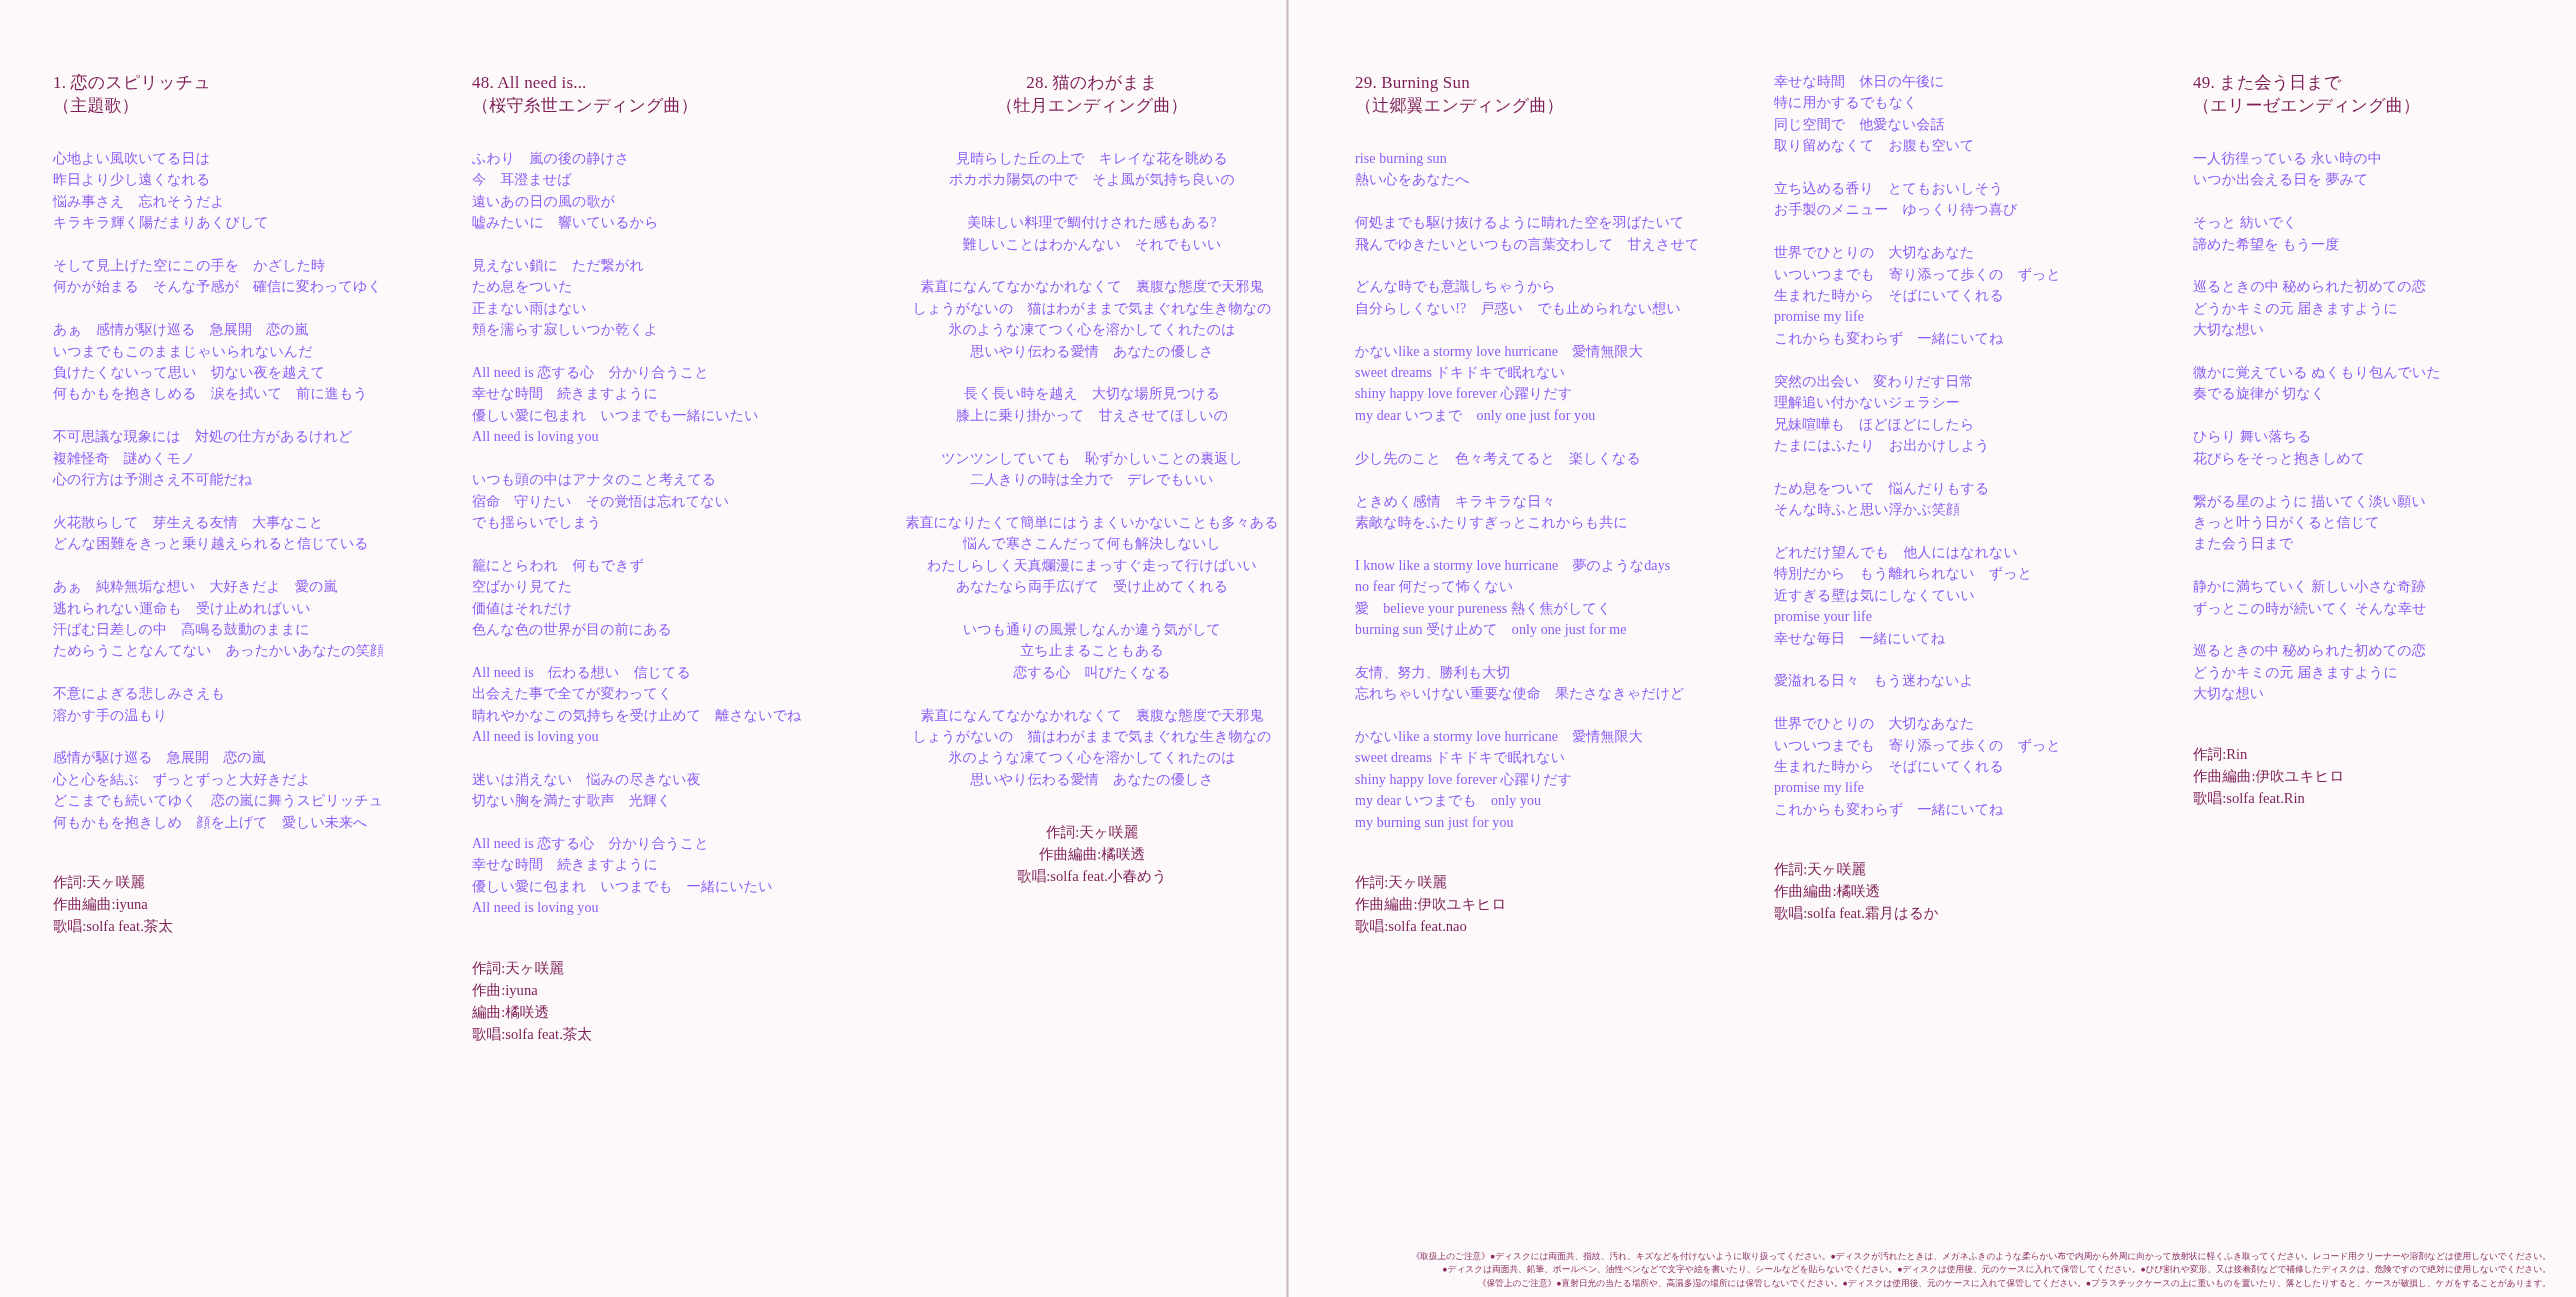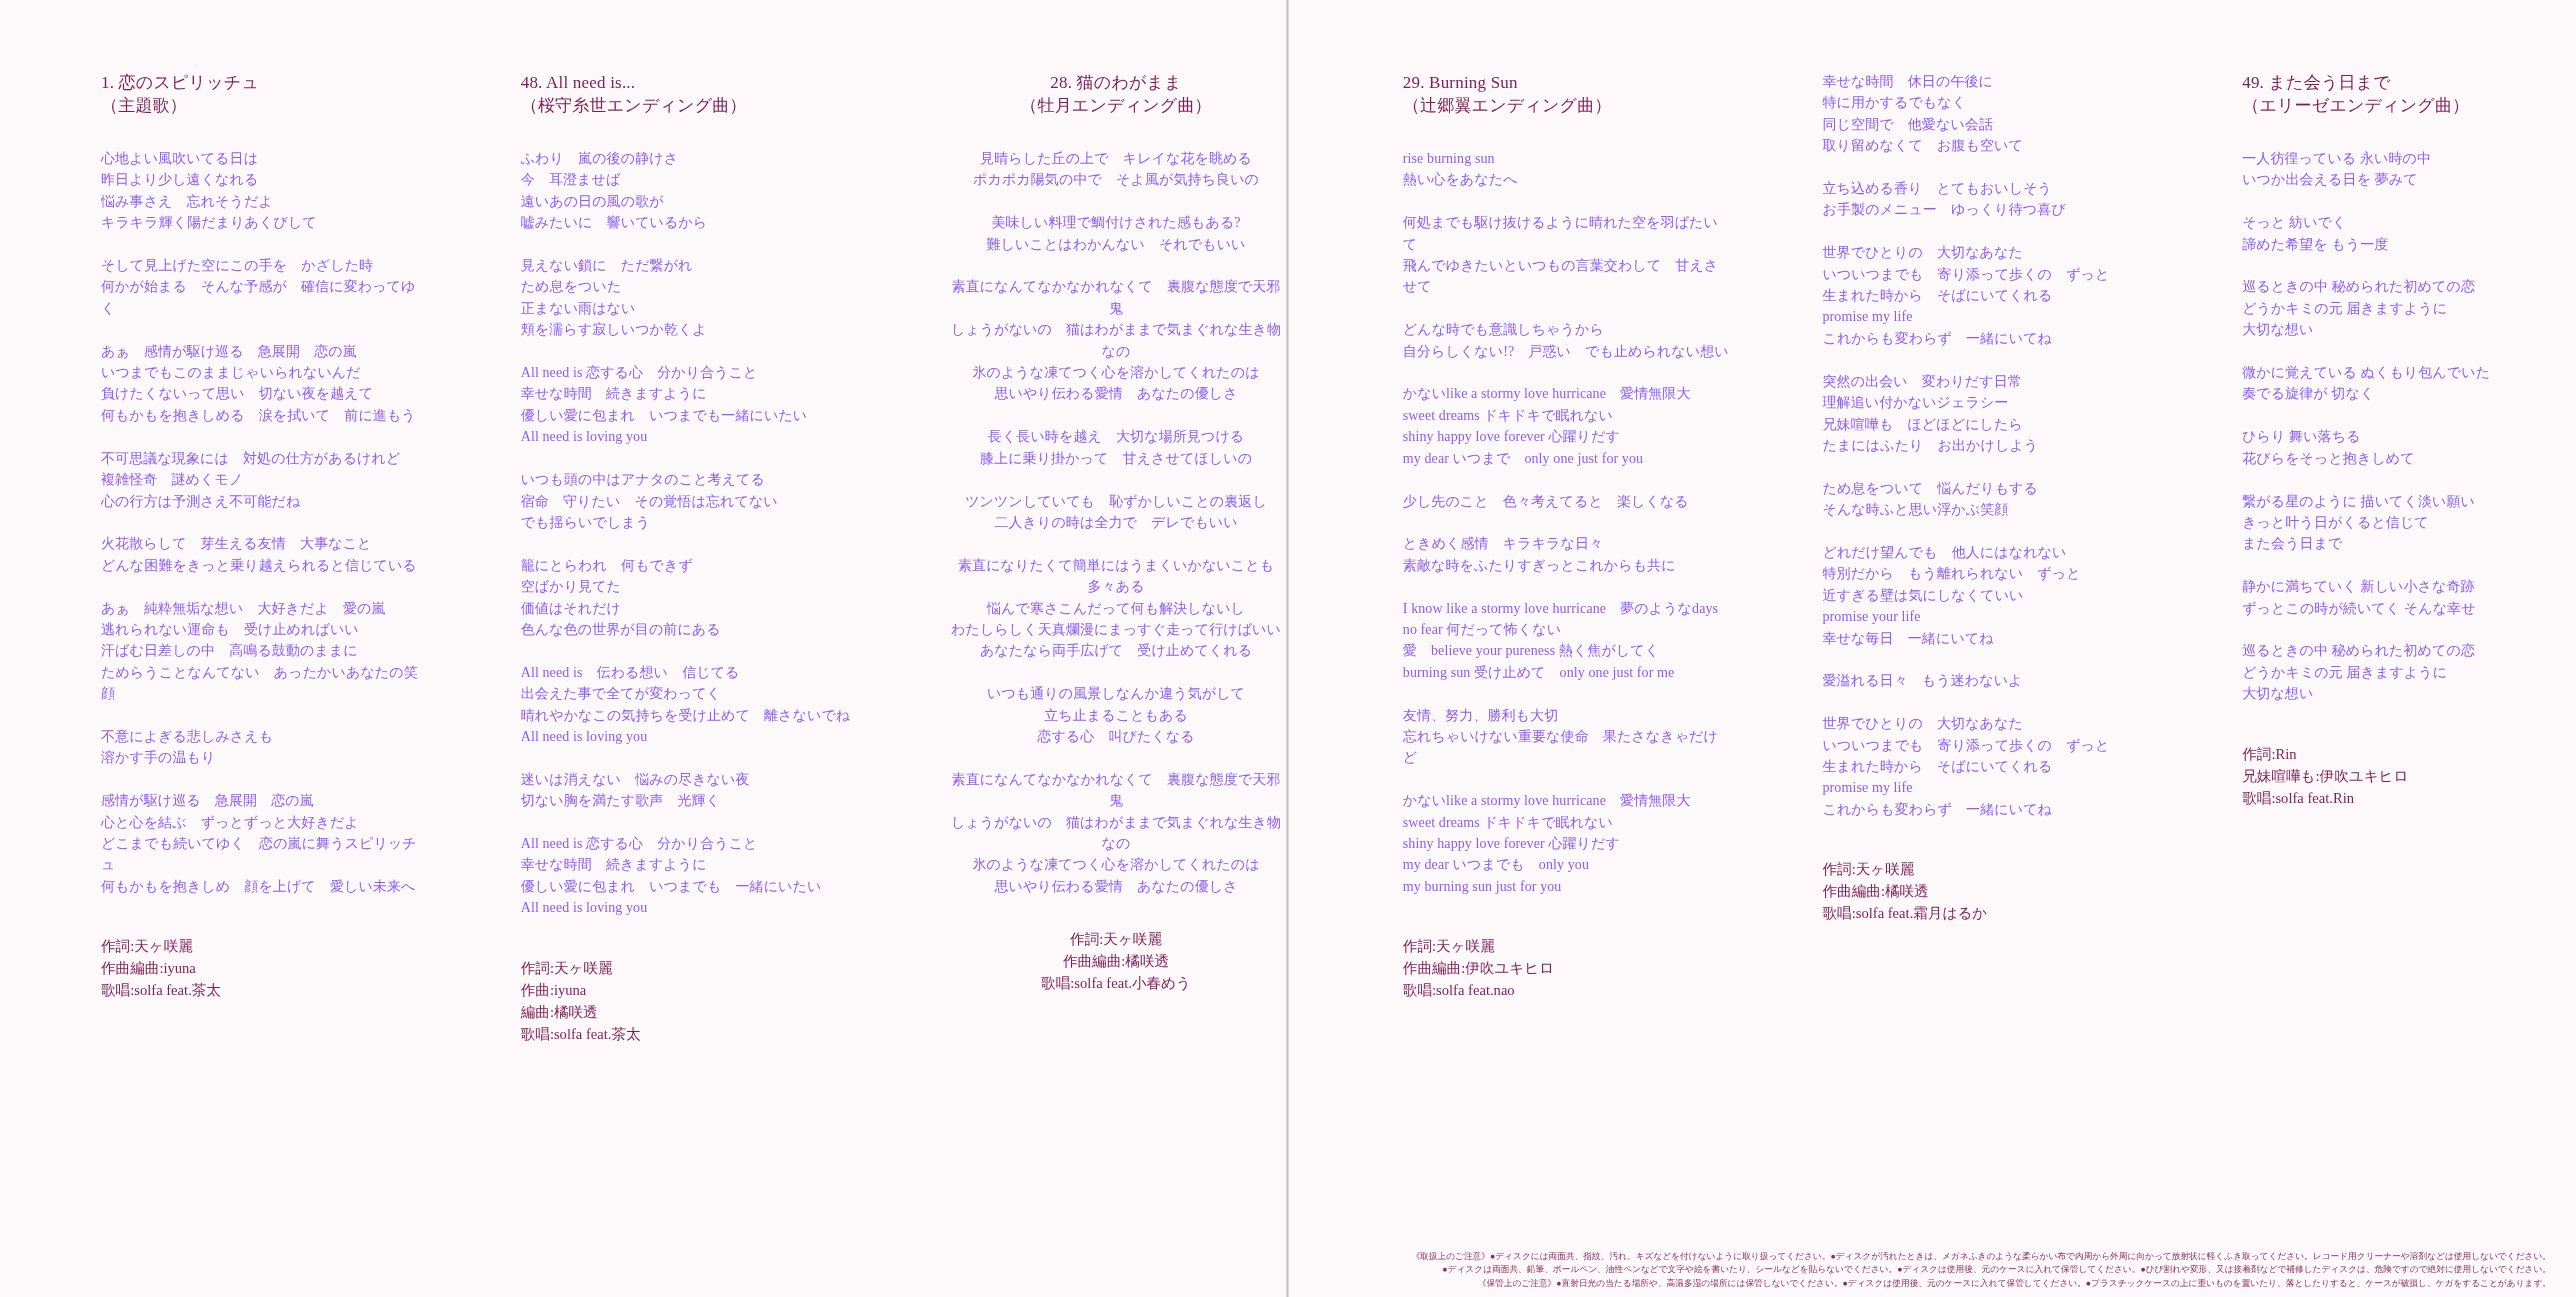--- a/index.html
+++ b/index.html
@@ -33,21 +33,20 @@
     top: 0;
     left: 0;
     right: 0;
     bottom: 0;
     display: flex;
   }
   .col {
     position: relative;
     box-sizing: border-box;
     padding-top: 71px;
-    margin-left: 48px;
   }
   .col-1 { width: 428px; padding-left: 53px; }
   .col-2 { width: 428px; padding-left: 44px; }
   .col-3 { width: 428px; padding-left: 44px; text-align: center; }
   .col-4 { width: 446px; padding-left: 71px; }
   .col-5 { width: 419px; padding-left: 44px; }
   .col-6 { width: 426px; padding-left: 44px; }
 
   .song-title {
     font-size: 17px;
@@ -322,21 +321,21 @@
 きっと叶う日がくると信じて
 また会う日まで
 
 静かに満ちていく 新しい小さな奇跡
 ずっとこの時が続いてく そんな幸せ
 
 巡るときの中 秘められた初めての恋
 どうかキミの元 届きますように
 大切な想い</div>
       <div class="credits">作詞:Rin
-兄妹喧嘩も:伊吹ユキヒロ
+作曲編曲:伊吹ユキヒロ
 歌唱:solfa feat.Rin</div>
     </div>
 
   </div>
 
   <div class="legal">《取扱上のご注意》●ディスクには両面共、指紋、汚れ、キズなどを付けないように取り扱ってください。●ディスクが汚れたときは、メガネふきのような柔らかい布で内周から外周に向かって放射状に軽くふき取ってください。レコード用クリーナーや溶剤などは使用しないでください。
 ●ディスクは両面共、鉛筆、ボールペン、油性ペンなどで文字や絵を書いたり、シールなどを貼らないでください。●ディスクは使用後、元のケースに入れて保管してください。●ひび割れや変形、又は接着剤などで補修したディスクは、危険ですので絶対に使用しないでください。
 《保管上のご注意》●直射日光の当たる場所や、高温多湿の場所には保管しないでください。●ディスクは使用後、元のケースに入れて保管してください。●プラスチックケースの上に重いものを置いたり、落としたりすると、ケースが破損し、ケガをすることがあります。</div>
 </div>
 

